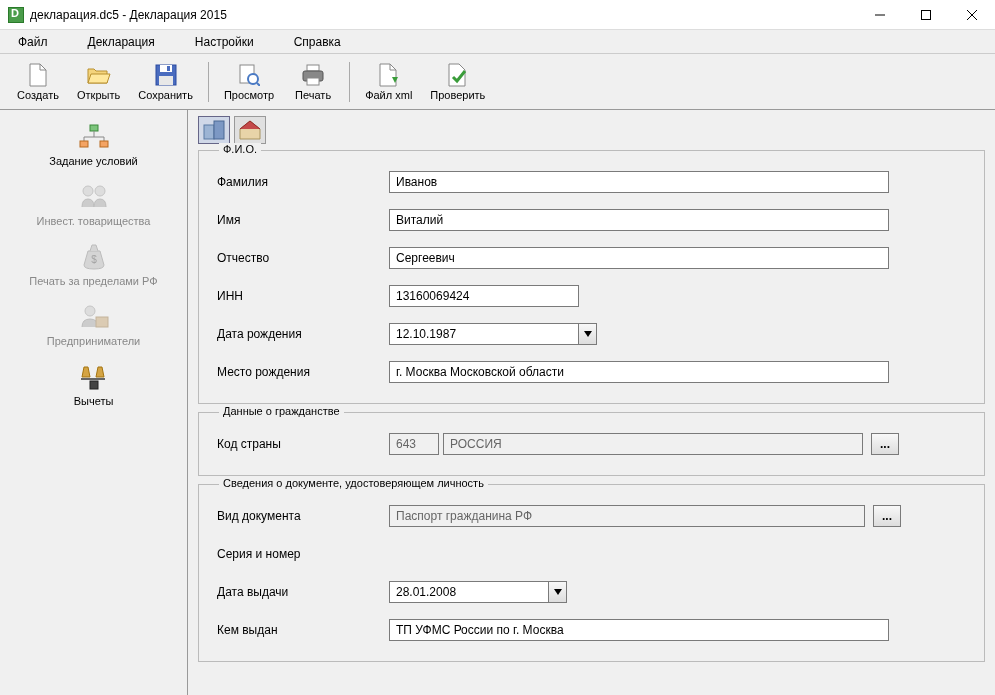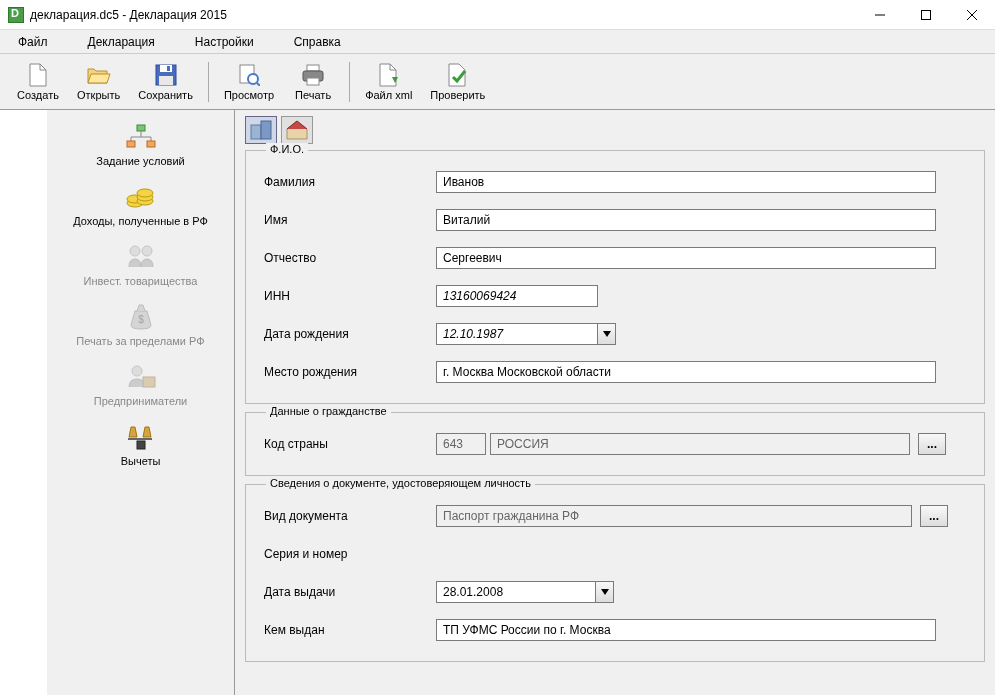--- a/index.html
+++ b/index.html
@@ -16,42 +16,42 @@
 .menubar .menu-item { padding: 3px 10px; cursor: pointer; }
 
 .toolbar { height: 56px; background: #f0f0f0; border-bottom: 1px solid #999; display: flex; align-items: center; padding: 2px 8px; }
 .toolbar .tb-btn { display: flex; flex-direction: column; align-items: center; justify-content: center; padding: 2px 8px; cursor: pointer; border: 1px solid transparent; height: 50px; min-width: 60px; }
 .toolbar .tb-icon { width: 24px; height: 24px; margin-bottom: 2px; display: flex; align-items: center; justify-content: center; }
 .toolbar .tb-sep { width: 1px; height: 40px; background: #aaa; margin: 0 6px; }
 .toolbar .tb-label { font-size: 11px; }
 
 .content { display: flex; height: calc(695px - 30px - 24px - 56px); }
 
-.sidebar { width: 188px; background: #f0f0f0; border-right: 1px solid #999; display: flex; flex-direction: column; padding-top: 6px; margin-left: 47px; }
+.sidebar { width: 188px; background: #f0f0f0; border-right: 1px solid #999; display: flex; flex-direction: column; padding-top: 6px; }
 .sidebar .sb-item { display: flex; flex-direction: column; align-items: center; padding: 4px 6px 8px 6px; cursor: pointer; border: 1px solid transparent; margin: 0 2px; }
 .sidebar .sb-item.selected { background: linear-gradient(#e8f0fc, #d0e0f4); border: 1px solid #7da2ce; }
 .sidebar .sb-item.disabled { color: #888; cursor: default; }
 .sidebar .sb-icon { width: 32px; height: 32px; margin-bottom: 2px; display: flex; align-items: center; justify-content: center; }
 .sidebar .sb-label { font-size: 11px; text-align: center; }
 
 .main { flex: 1; background: #f0f0f0; padding: 6px 10px; overflow-y: auto; }
 .view-tabs { display: flex; gap: 4px; margin-bottom: 6px; }
 .view-tab { width: 32px; height: 28px; border: 1px solid #999; background: #e0e0e0; display: flex; align-items: center; justify-content: center; cursor: pointer; }
 .view-tab.active { background: #d0d8e8; border-color: #668; }
 
 .group { border: 1px solid #bbb; margin-bottom: 8px; position: relative; padding: 6px 10px 6px 10px; }
 .group-title { position: absolute; top: -8px; left: 20px; background: #f0f0f0; padding: 0 4px; font-size: 11px; }
 
 .form-row { display: flex; align-items: center; min-height: 26px; margin: 12px 0; }
 .form-label { width: 180px; font-size: 12px; padding-left: 8px; }
 .form-field { flex: 1; display: flex; align-items: center; gap: 4px; }
 .form-input { height: 22px; border: 1px solid #7a7a7a; background: #fff; padding: 2px 6px; font-size: 12px; font-family: inherit; }
 .form-input:disabled { background: #f0f0f0; color: #666; }
 .form-input.wide { width: 500px; }
-.form-input.med { width: 162px; font-style: italic; }
+.form-input.med { width: 190px; }
 .form-input.small { width: 50px; }
 .dropdown { position: relative; display: inline-flex; }
 .dropdown .dd-btn { width: 18px; height: 22px; border: 1px solid #7a7a7a; border-left: none; background: linear-gradient(#f8f8f8,#ddd); display: flex; align-items: center; justify-content: center; cursor: pointer; }
 .browse-btn { width: 28px; height: 22px; border: 1px solid #7a7a7a; background: linear-gradient(#f8f8f8,#ddd); cursor: pointer; display: flex; align-items: center; justify-content: center; font-weight: bold; margin-left: 4px; }
 
 svg { display: block; }
 </style>
 </head>
 <body>
 
@@ -168,32 +168,20 @@
             <line x1="16" y1="8" x2="16" y2="14" stroke="#888"></line>
             <line x1="6" y1="14" x2="26" y2="14" stroke="#888"></line>
             <line x1="6" y1="14" x2="6" y2="18" stroke="#888"></line>
             <line x1="26" y1="14" x2="26" y2="18" stroke="#888"></line>
             <rect x="2" y="18" width="8" height="6" fill="#f4a464" stroke="#b86a20"></rect>
             <rect x="22" y="18" width="8" height="6" fill="#f4a464" stroke="#b86a20"></rect>
           </svg>
         </div>
       <div class="sb-label">Задание условий</div>
     </div>
-    <div class="sb-item">
-      <div class="sb-icon">
-          <svg width="32" height="28">
-            <ellipse cx="10" cy="20" rx="8" ry="4" fill="#f4d444" stroke="#b89a10"></ellipse>
-            <ellipse cx="10" cy="16" rx="8" ry="4" fill="#f4d444" stroke="#b89a10"></ellipse>
-            <ellipse cx="20" cy="18" rx="8" ry="4" fill="#f4d444" stroke="#b89a10"></ellipse>
-            <ellipse cx="20" cy="14" rx="8" ry="4" fill="#f4d444" stroke="#b89a10"></ellipse>
-            <ellipse cx="20" cy="10" rx="8" ry="4" fill="#f4d444" stroke="#b89a10"></ellipse>
-          </svg>
-        </div>
-      <div class="sb-label">Доходы, полученные в РФ</div>
-    </div>
     <div class="sb-item disabled">
       <div class="sb-icon">
           <svg width="32" height="28" opacity="0.5">
             <circle cx="10" cy="8" r="5" fill="#ccc" stroke="#999"></circle>
             <circle cx="22" cy="8" r="5" fill="#ccc" stroke="#999"></circle>
             <path d="M4 24 Q4 16 10 16 Q16 16 16 24" fill="#aaa" stroke="#888"></path>
             <path d="M16 24 Q16 16 22 16 Q28 16 28 24" fill="#aaa" stroke="#888"></path>
           </svg>
         </div>
       <div class="sb-label">Инвест. товарищества</div>

